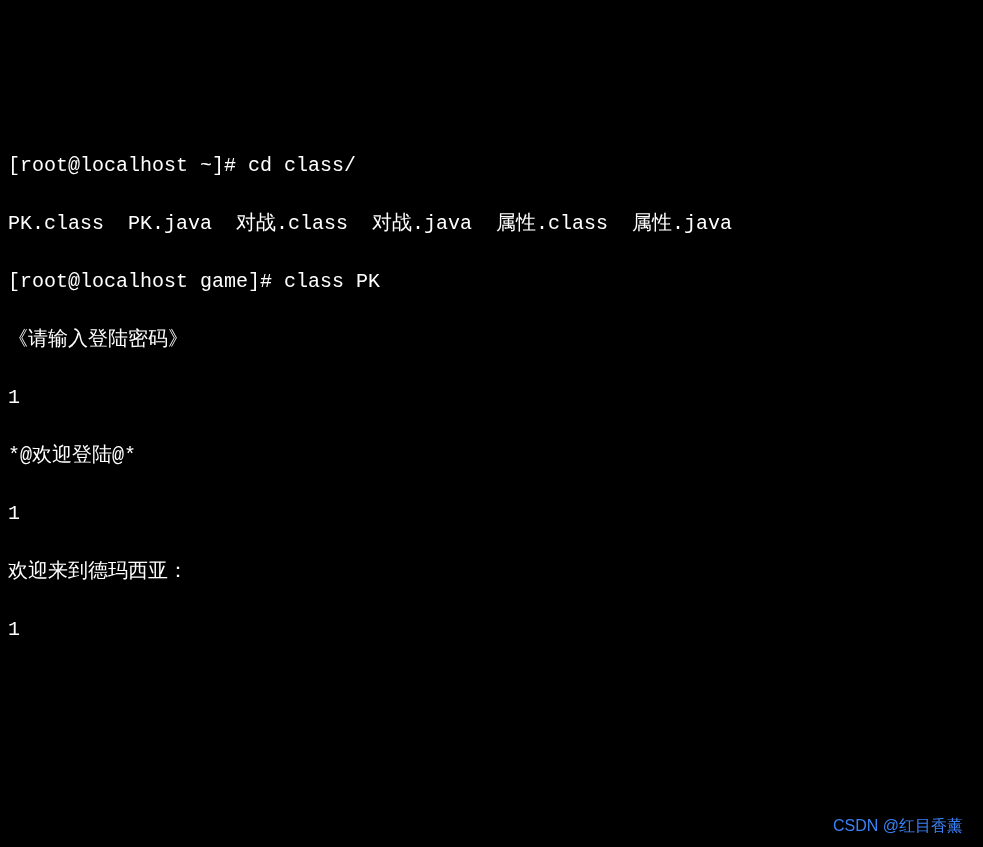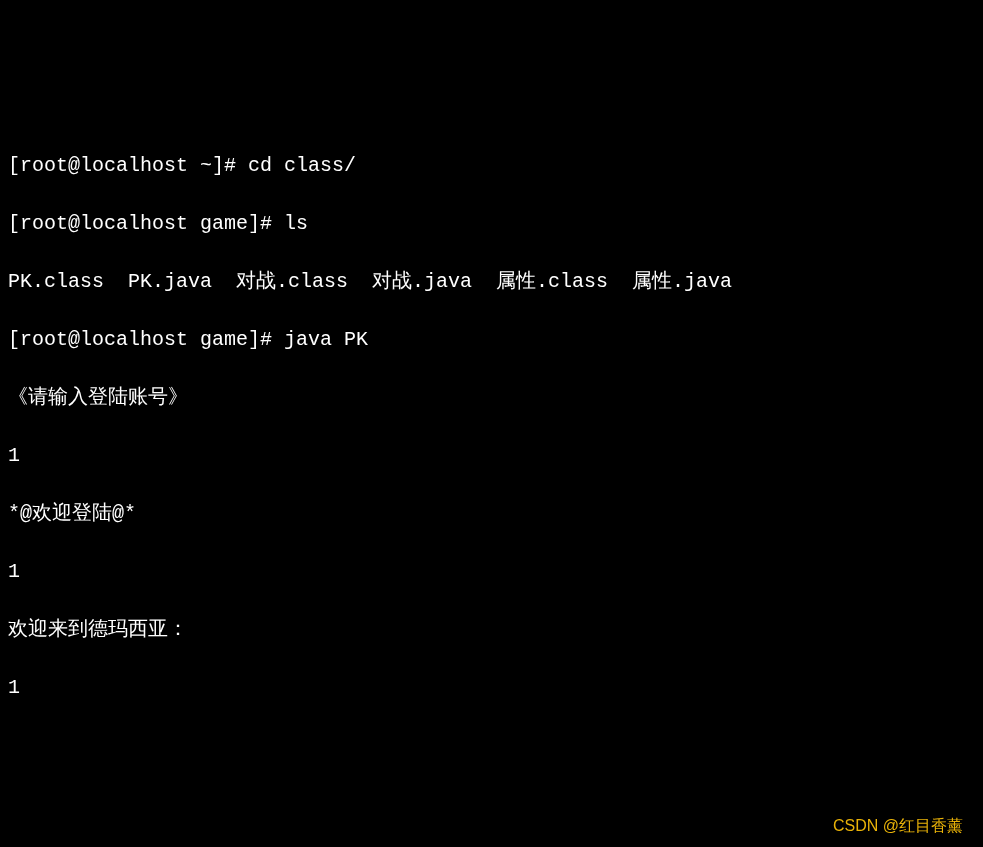--- a/index.html
+++ b/index.html
@@ -19,37 +19,36 @@
       position: relative;
       white-space: pre;
     }
     .line {
       display: block;
     }
     .watermark {
       position: absolute;
       bottom: 10px;
       right: 20px;
-      color: #eab308;
+      color: #3b82f6;
       font-size: 16px;
       font-family: 'Microsoft YaHei', sans-serif;
       white-space: normal;
     }
   </style>
 </head>
 <body>
 
 
 
 <div>
 <span class="line"><span>[root@localhost ~]# </span><span>cd class/</span></span>
-<span class="line"><span>[root@localhost game]# </span><span>ls</span></span>
 <span class="line">PK.class  PK.java  对战.class  对战.java  属性.class  属性.java</span>
-<span class="line"><span>[root@localhost game]# </span><span>java PK</span></span>
-<span class="line">《请输入登陆账号》</span>
+<span class="line"><span>[root@localhost game]# </span><span>class PK</span></span>
+<span class="line">《请输入登陆密码》</span>
 <span class="line">1</span>
 <span class="line">*@欢迎登陆@*</span>
 <span class="line">1</span>
 <span class="line">欢迎来到德玛西亚：</span>
 <span class="line">1</span>
 
 
 
 
 

